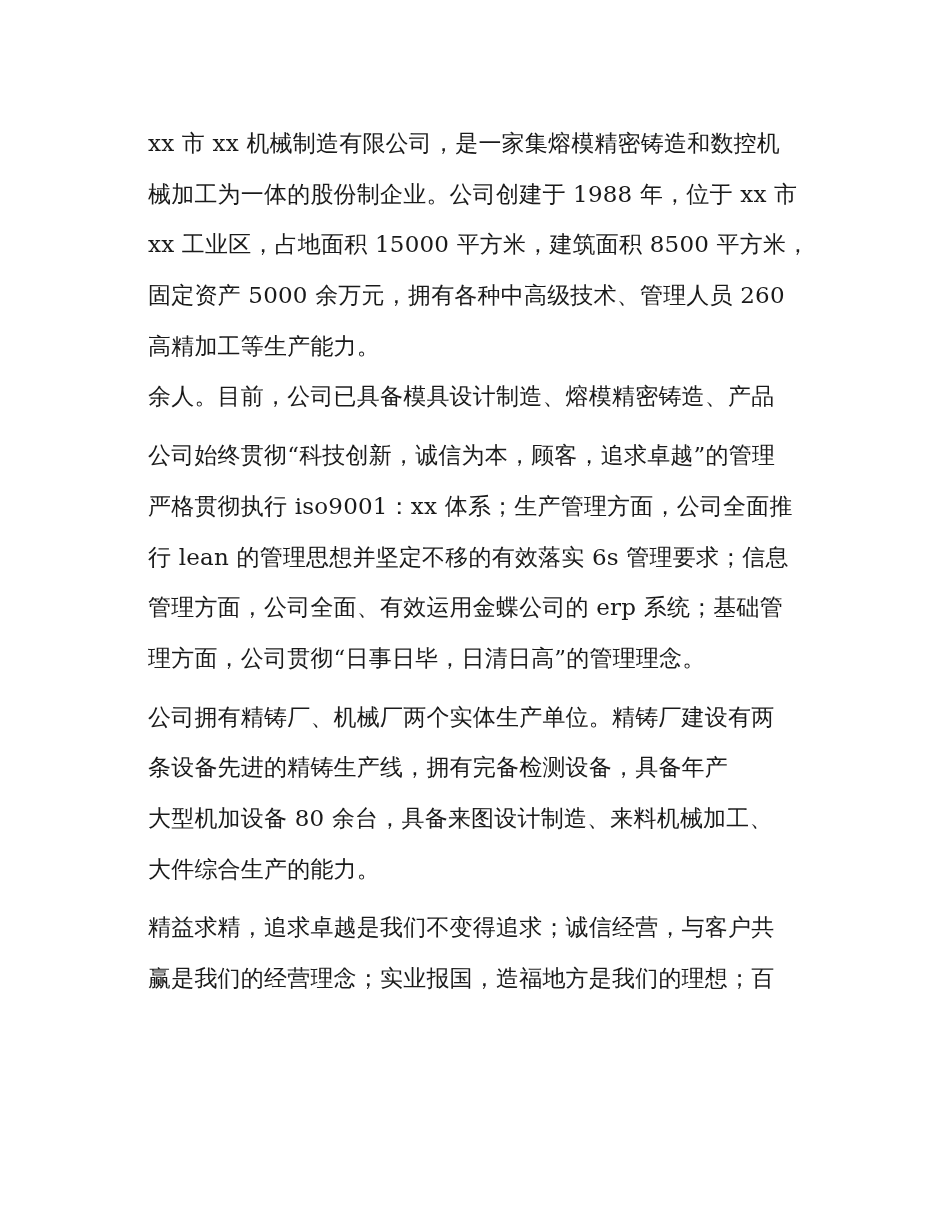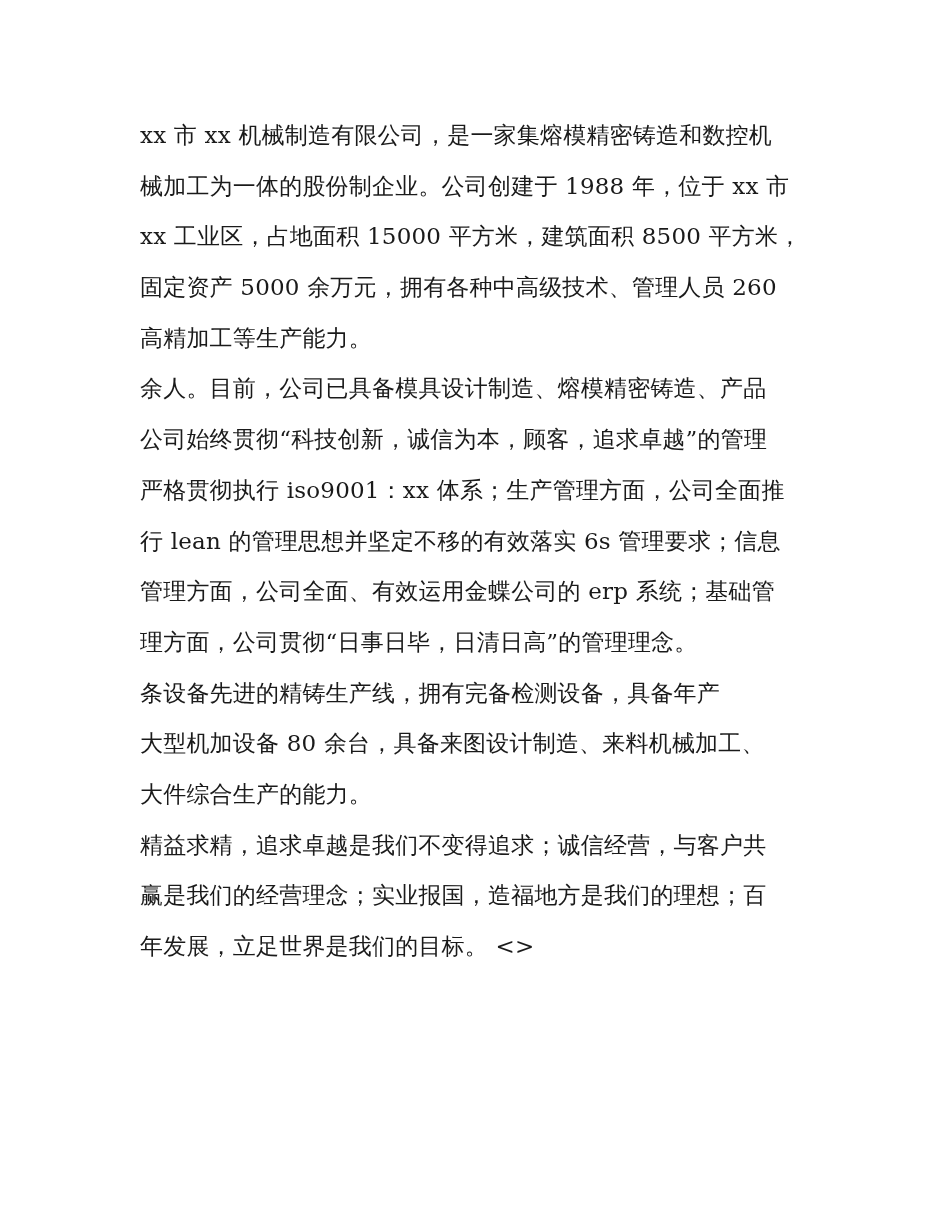--- a/index.html
+++ b/index.html
@@ -21,21 +21,21 @@
       height: 1229px;
       background: #ffffff;
     }
     .content {
       position: absolute;
       left: 140px;
       top: 110px;
       width: 680px;
     }
     .paragraph {
-      margin: 0;
+      margin: 8px;
       padding: 0;
     }
     .line {
       display: block;
       height: 50.7px;
       line-height: 50.7px;
       font-family: "DejaVu Serif", "Liberation Serif", serif;
       font-size: 23px;
       color: #1a1a1a;
       white-space: nowrap;
@@ -59,25 +59,25 @@
 
     <div class="paragraph">
       <span class="line">公司始终贯彻“科技创新，诚信为本，顾客，追求卓越”的管理</span>
       <span class="line">严格贯彻执行 iso9001：xx 体系；生产管理方面，公司全面推</span>
       <span class="line">行 lean 的管理思想并坚定不移的有效落实 6s 管理要求；信息</span>
       <span class="line">管理方面，公司全面、有效运用金蝶公司的 erp 系统；基础管</span>
       <span class="line">理方面，公司贯彻“日事日毕，日清日高”的管理理念。</span>
     </div>
 
     <div class="paragraph">
+      <span class="line">公司拥有精铸厂、机械厂两个实体生产单位。精铸厂建设有两</span>
       <span class="line">条设备先进的精铸生产线，拥有完备检测设备，具备年产</span>
       <span class="line">大型机加设备 80 余台，具备来图设计制造、来料机械加工、</span>
       <span class="line">大件综合生产的能力。</span>
     </div>
 
     <div class="paragraph">
       <span class="line">精益求精，追求卓越是我们不变得追求；诚信经营，与客户共</span>
       <span class="line">赢是我们的经营理念；实业报国，造福地方是我们的理想；百</span>
-      <span class="line">年发展，立足世界是我们的目标。 &lt;&gt;</span>
     </div>
 
   </div>
 </div>
 
 </body></html>

